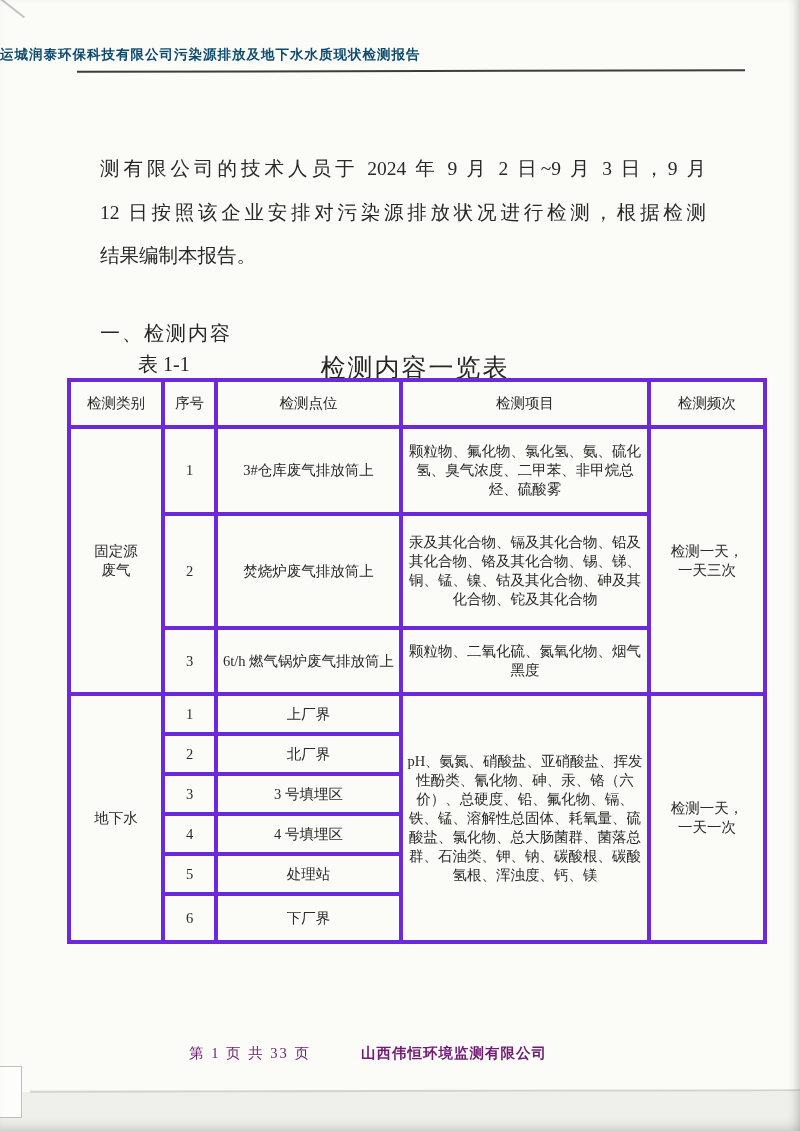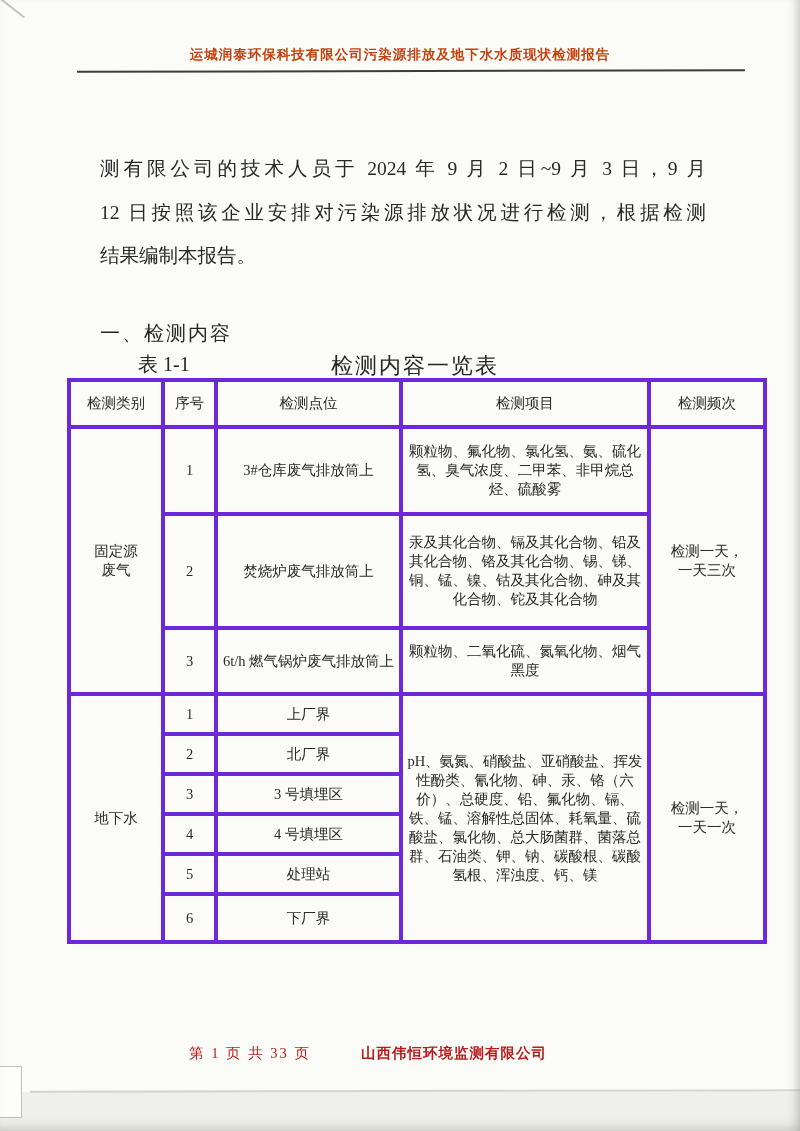--- a/index.html
+++ b/index.html
@@ -13,22 +13,22 @@
     content:""; position:absolute; inset:0; pointer-events:none;
     box-shadow: inset -9px 0 10px -6px rgba(110,110,105,0.35),
                 inset 0 -10px 12px -7px rgba(110,110,105,0.28);
   }
   .corner-mark {
     position:absolute; left:-6px; top:6px; width:34px; height:2px;
     background:rgba(90,90,90,0.35); transform:rotate(38deg);
   }
   .report-header {
     position:absolute; top:46px; left:0; width:100%;
-    text-align:center; font-size:13.5px; font-weight:bold; letter-spacing:1px;
-    color:#c2410c;
+    font-size:13.5px; font-weight:bold; letter-spacing:1px;
+    color:#0c4a6e;
   }
   .header-rule {
     position:absolute; top:70px; left:77px; width:668px; height:0;
     border-top:2px solid #3c3c3c; transform:rotate(-0.15deg);
   }
   .preface-title {
     position:absolute; top:101px; left:0; width:100%;
     text-align:center; font-size:23px; font-weight:bold; letter-spacing:0.35em;
   }
   .preface-body { position:absolute; top:147px; left:100px; width:606px; }
@@ -37,21 +37,21 @@
     text-align:justify; text-align-last:justify;
   }
   .para-line.indent { text-indent:2em; }
   .para-line.last { text-align-last:left; }
   .section-heading {
     position:absolute; top:320px; left:100px;
     font-size:20px; font-weight:normal; letter-spacing:2px;
   }
   .caption-row { position:absolute; top:351px; left:67px; width:696px; height:26px; }
   .caption-label { position:absolute; left:71px; top:0; font-size:20px; }
-  .caption-title { position:absolute; left:0; width:100%; text-align:center; font-size:22px; letter-spacing:2px; }
+  .caption-title { position:absolute; left:0; width:100%; text-align:center; font-size:25px; letter-spacing:2px; }
   table.inspection {
     position:absolute; top:378px; left:67px; width:696px;
     border-collapse:collapse; table-layout:fixed;
   }
   table.inspection td, table.inspection th {
     border:4px solid #6d28d9; font-weight:normal;
     text-align:center; vertical-align:middle;
     font-size:14.5px; color:#2a2a2a; padding:2px 4px;
     line-height:19px; overflow:hidden;
   }
@@ -61,21 +61,21 @@
   .cat-cell { padding:2px 14px; }
   .freq-cell, .cat-cell { white-space:pre-line; }
   .items-cell {
     text-align:justify; text-align-last:center;
     padding:3px 10px; line-height:19.5px;
   }
   .point-cell { font-size:14px; padding:1px 2px; }
   .footer {
     position:absolute; top:1044px; left:0; width:736px;
     display:flex; justify-content:center; gap:50px;
-    font-size:14.5px; color:#b91c1c;
+    font-size:14.5px; color:#701a75;
   }
   .footer .company { font-weight:600; letter-spacing:1px;text-align:right; }
   .footer .pageinfo { letter-spacing:2px; }
   .scan-bottom-line {
     position:absolute; top:1090px; left:30px; right:0; height:2px;
     background:rgba(140,140,132,0.35); transform:rotate(-0.1deg);
   }
   .scan-bottom-area {
     position:absolute; top:1092px; left:0; right:0; bottom:0;
     background:rgba(205,203,196,0.25);

